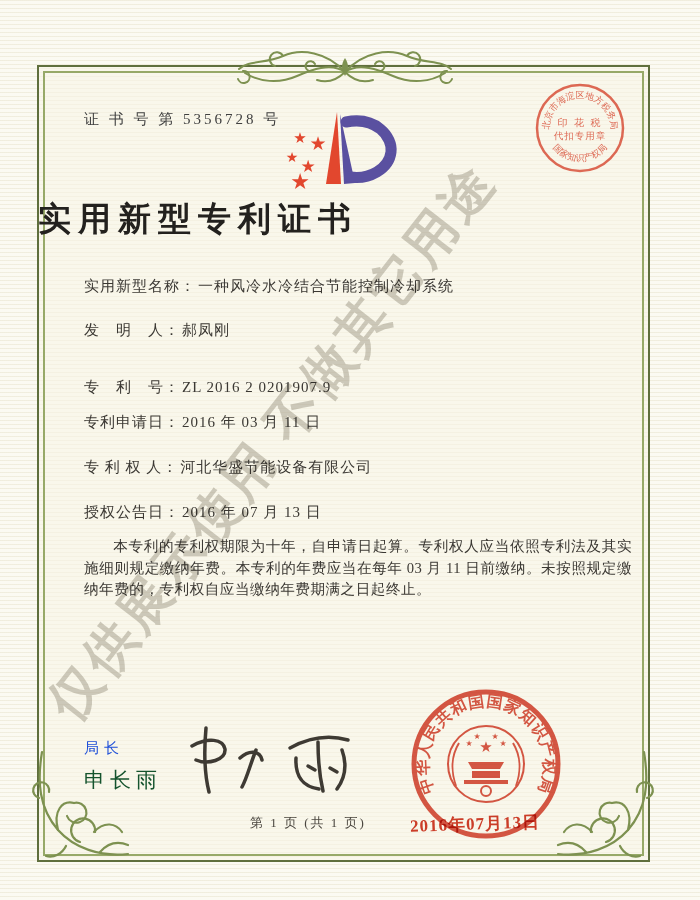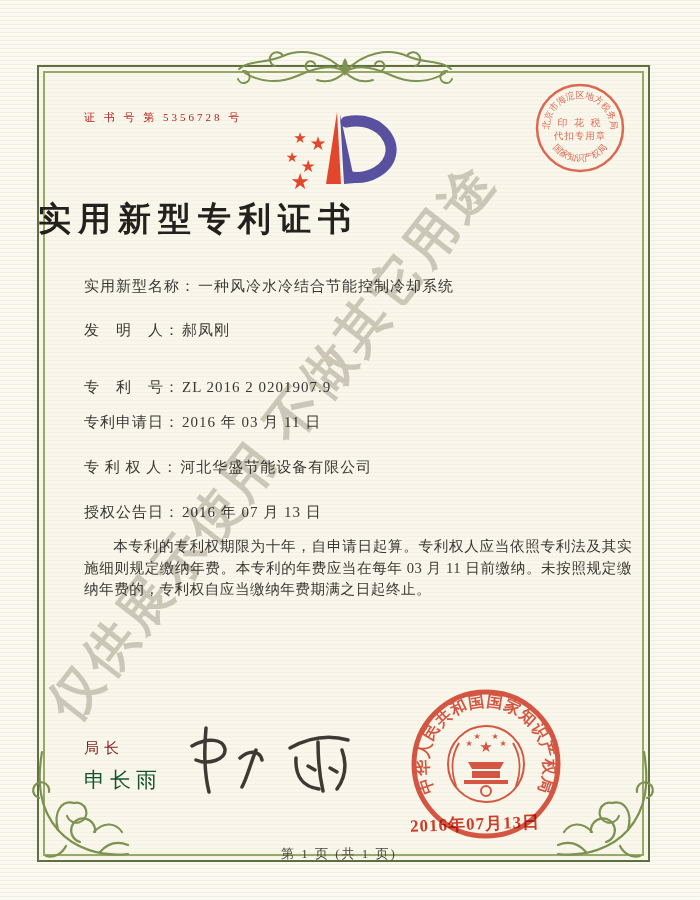--- a/index.html
+++ b/index.html
@@ -11,38 +11,38 @@
   .texture{
     position:absolute;inset:0;z-index:0;pointer-events:none;
     background:repeating-linear-gradient(180deg, rgba(228,222,196,.45) 0 1px, rgba(0,0,0,0) 1px 4px);
   }
   
   .frame-outer{position:absolute;left:37px;top:65px;width:609px;height:793px;border:2px solid #5f6f3d;z-index:1;background:rgba(247,244,229,.55);}
   .frame-inner{position:absolute;left:43px;top:71px;width:597px;height:781px;border:2px solid #97a968;z-index:1;}
   .ornament{position:absolute;z-index:2;}
   .ornament.right{transform:scaleX(-1);}
   
-  .cert-no{position:absolute;left:84px;top:110px;font-size:11px;letter-spacing:3px;color:#b91c1c;z-index:3;}
+  .cert-no{position:absolute;left:84px;top:110px;font-size:15px;letter-spacing:3px;color:#404040;z-index:3;}
   .logo{position:absolute;left:280px;top:107px;z-index:3;}
   .title{position:absolute;left:38px;top:197px;width:610px;
          font-size:33px;font-weight:bold;letter-spacing:7px;color:#23211e;z-index:3;margin:0;}
   
   .field{position:absolute;left:84px;font-size:15px;color:#3b3833;letter-spacing:1px;z-index:3;white-space:nowrap;}
   .f0{top:277px}.f1{top:321px}.f2{top:378px}.f3{top:413px}.f4{top:458px}.f5{top:503px}
   .field .lbl{margin-right:2px;}
   
   .paras{position:absolute;left:84px;top:536px;width:548px;z-index:3;}
   .paras p{margin:0;text-indent:2em;font-size:14.6px;line-height:21.5px;text-align:justify;
            color:#3b3833;letter-spacing:.5px;}
   
-  .sig-role{position:absolute;left:84px;top:739px;font-size:15px;letter-spacing:5px;color:#7f1d1d;z-index:3;}
+  .sig-role{position:absolute;left:84px;top:739px;font-size:15px;letter-spacing:5px;color:#1d4ed8;z-index:3;}
   .sig-name{position:absolute;left:84px;top:766px;font-size:21px;letter-spacing:5px;color:#14532d;z-index:3;}
   .sig-script{position:absolute;left:178px;top:720px;z-index:3;}
   
-  .page-info{position:absolute;left:250px;top:845px;font-size:13px;letter-spacing:2px;color:#4a463f;z-index:3;margin-left:31px;}
+  .page-info{position:absolute;left:250px;top:814px;font-size:13px;letter-spacing:2px;color:#4a463f;z-index:3;}
   
   .seal{position:absolute;z-index:6;mix-blend-mode:multiply;}
   .tax-seal{left:518px;top:66px;opacity:.88;}
   .official-seal{left:398px;top:676px;opacity:.92;}
   .seal-date{position:absolute;left:410px;top:812px;width:160px;font-size:17px;font-weight:bold;
              color:#d13f2b;letter-spacing:1px;z-index:7;transform:rotate(-2deg);mix-blend-mode:multiply;}
   
   .watermark{
     position:absolute;left:-75px;top:408px;width:690px;height:64px;z-index:5;
     text-align:center;font-size:52px;font-weight:600;letter-spacing:4px;

